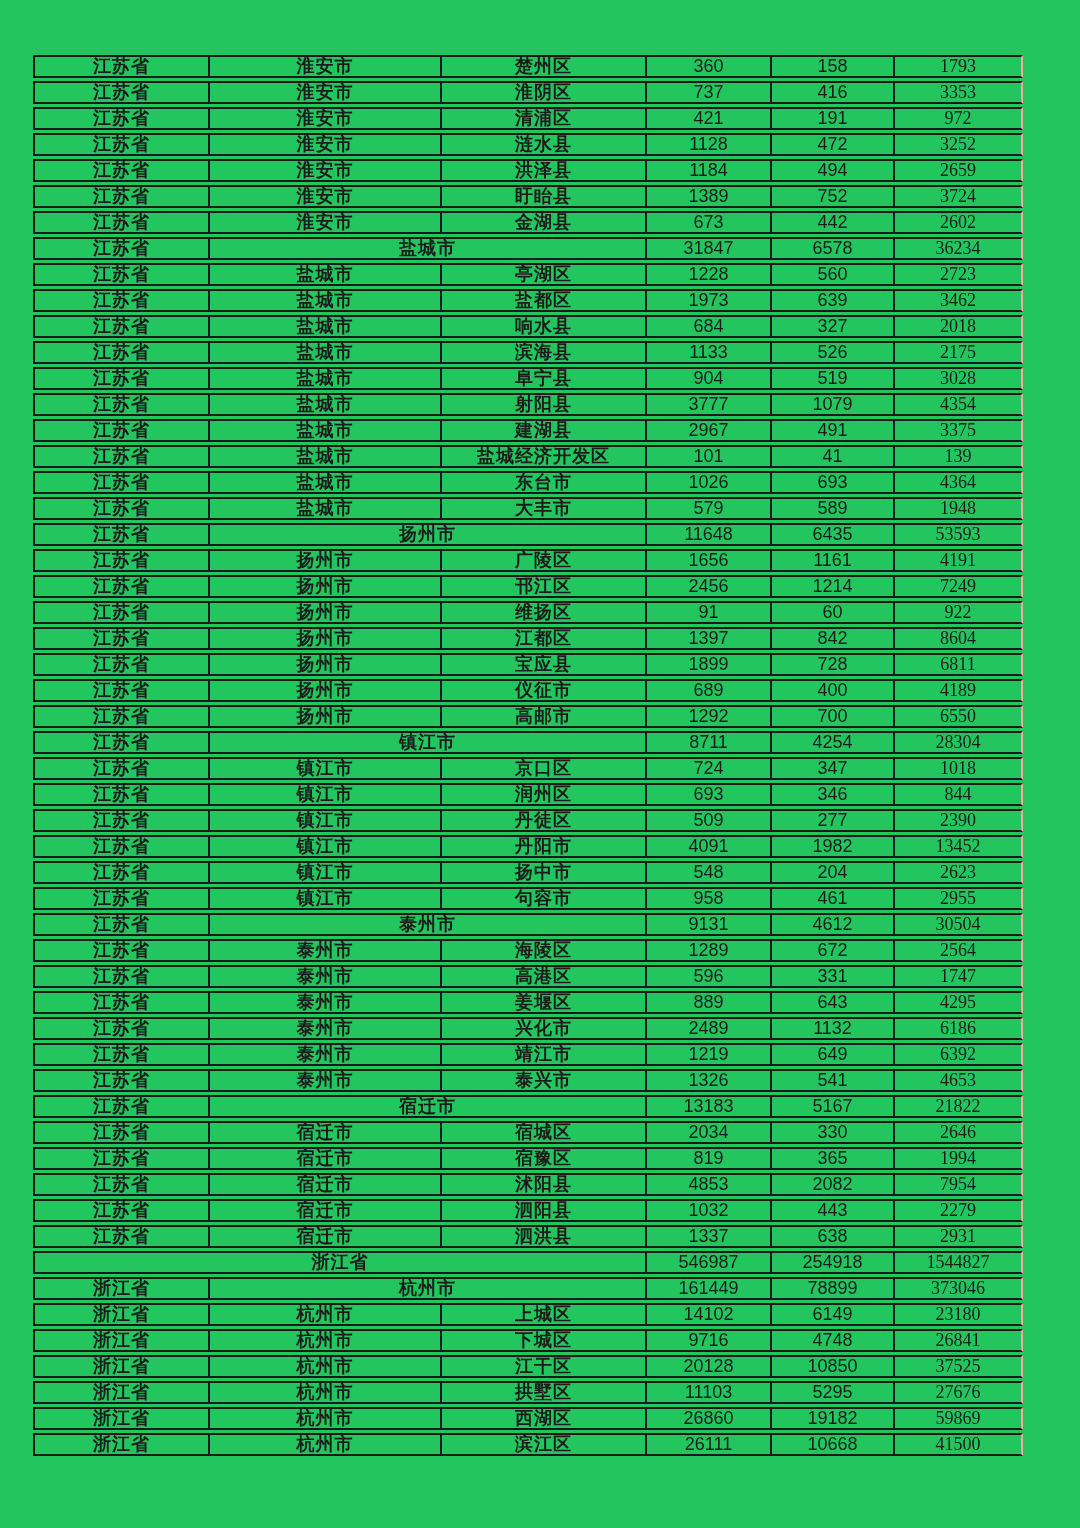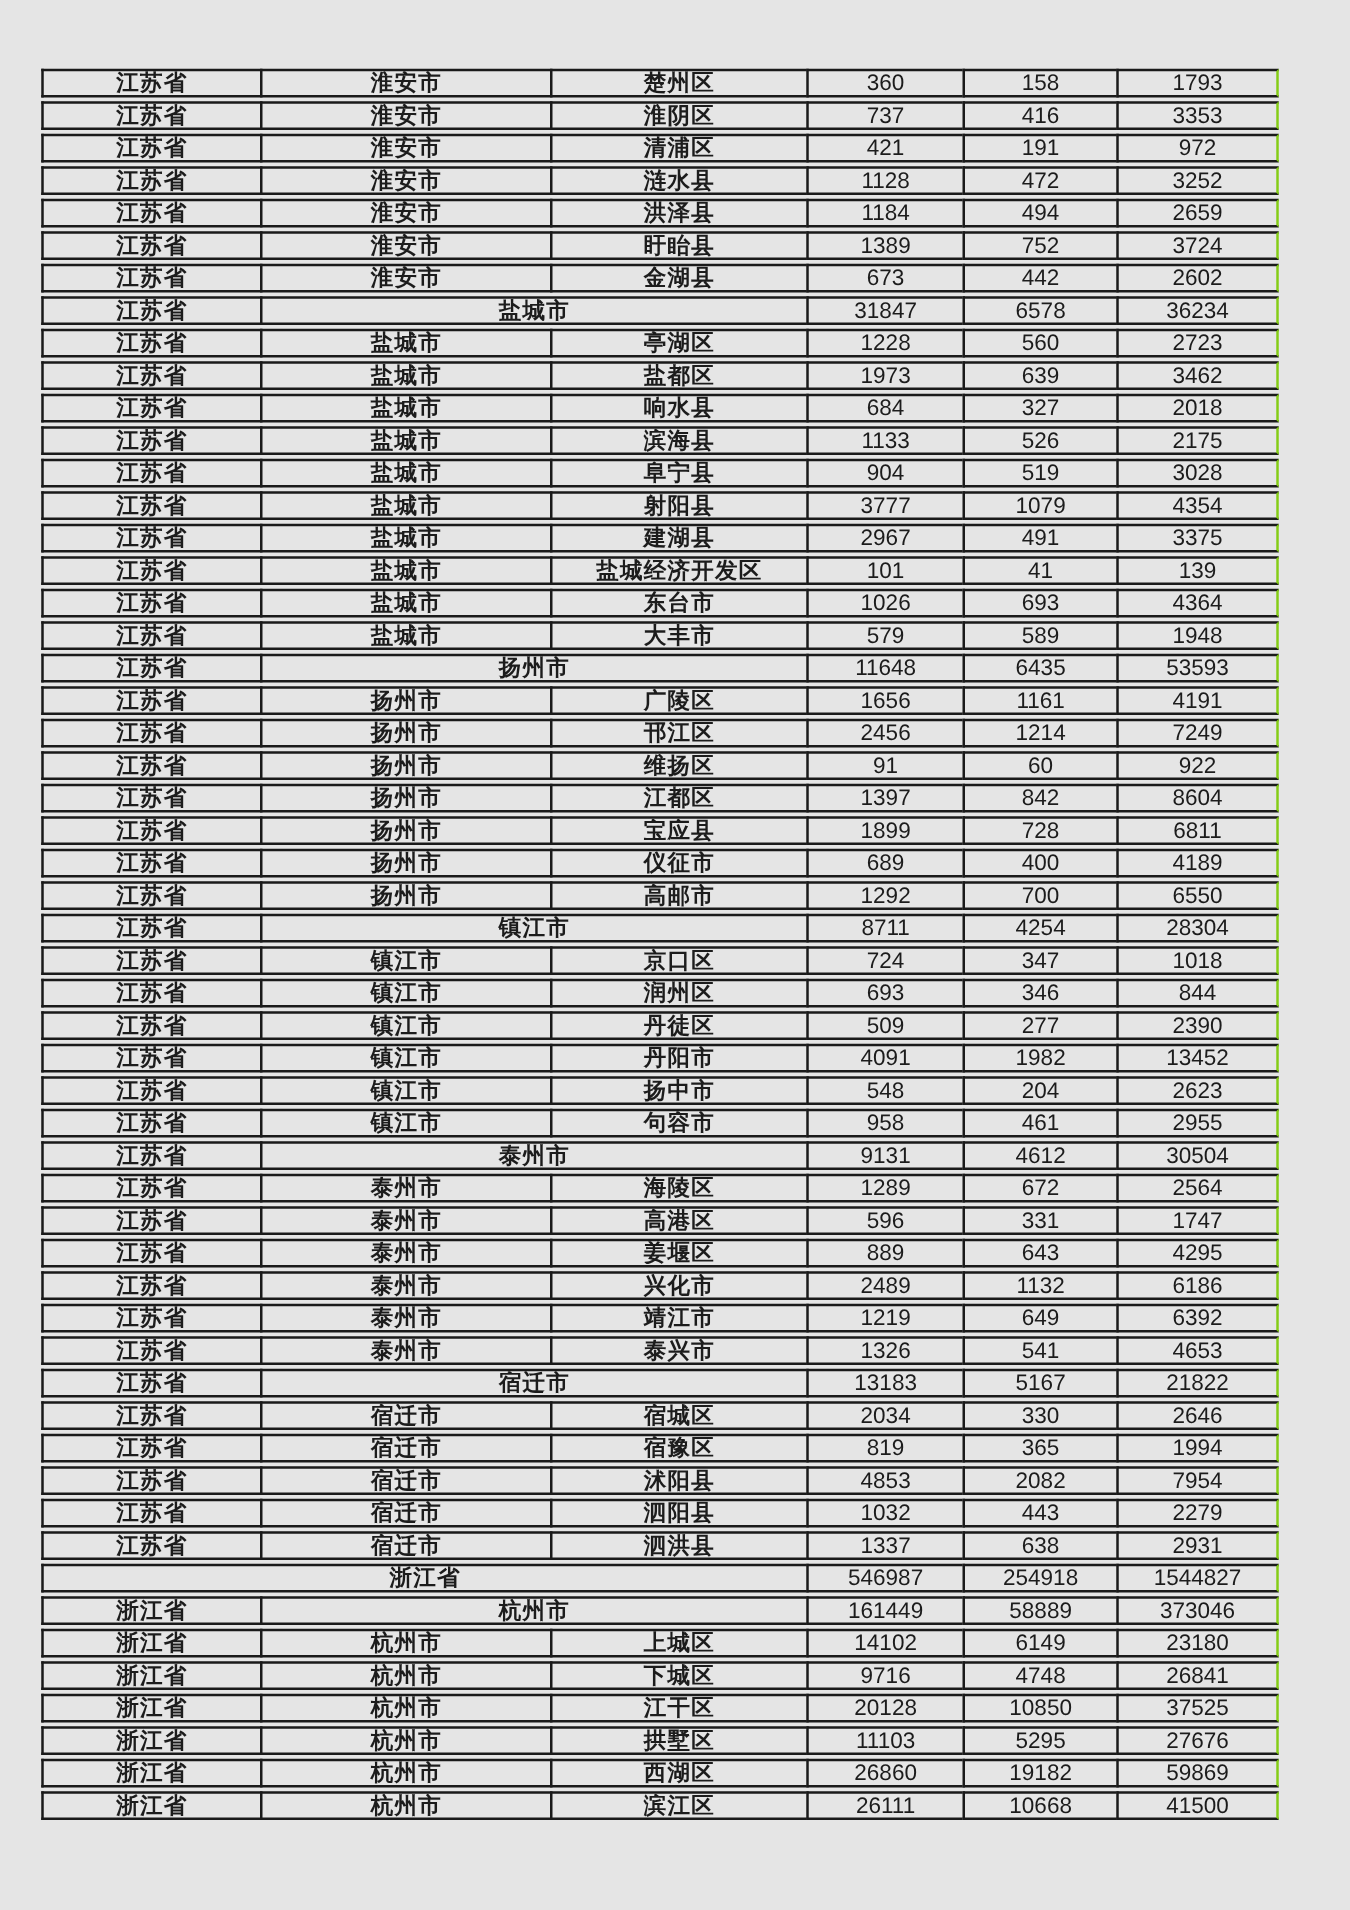--- a/index.html
+++ b/index.html
@@ -5,21 +5,21 @@
   * { box-sizing: border-box; margin: 0; padding: 0; }
   html, body {
     width: 1080px;
     background: #fdfdfd;
     font-family: "Liberation Sans", sans-serif;
   }
   .page {
     position: relative;
     width: 1080px;
     height: 1528px;
-    background: #e5e5e5;
+    background: #22c55e;
     overflow: hidden;
   }
   table.data-table {
     position: absolute;
     left: 33px;
     top: 52px;
     width: 990px;
     border-collapse: separate;
     border-spacing: 0 3px;
     table-layout: fixed;
@@ -31,21 +31,21 @@
     vertical-align: middle;
     color: #1c1c1c;
     font-size: 18px;
     line-height: 19px;
     white-space: nowrap;
     overflow: hidden;
     border-top: 2px solid #1a1a1a;
     border-bottom: 2px solid #1a1a1a;
     border-left: 2px solid #1a1a1a;
   }
-  td:last-child { border-right: 2px solid #84cc16; }
+  td:last-child { border-right: 2px solid #fca5a5; font-family: Liberation Serif, serif; }
   td.cn  { font-weight: 600; letter-spacing: 1px; }
   td.num { font-weight: 400; }
 </style>
 </head>
 <body>
 
 <div class="page">
   <table class="data-table">
     <colgroup>
       <col style="width:175px">
@@ -422,21 +422,21 @@
         <tr>
           <td colspan="3" class="cn">浙江省</td>
           <td class="num">546987</td>
           <td class="num">254918</td>
           <td class="num">1544827</td>
         </tr>
         <tr>
           <td class="cn">浙江省</td>
           <td colspan="2" class="cn">杭州市</td>
           <td class="num">161449</td>
-          <td class="num">58889</td>
+          <td class="num">78899</td>
           <td class="num">373046</td>
         </tr>
         <tr>
           <td class="cn">浙江省</td>
           <td class="cn">杭州市</td>
           <td class="cn">上城区</td>
           <td class="num">14102</td>
           <td class="num">6149</td>
           <td class="num">23180</td>
         </tr>

